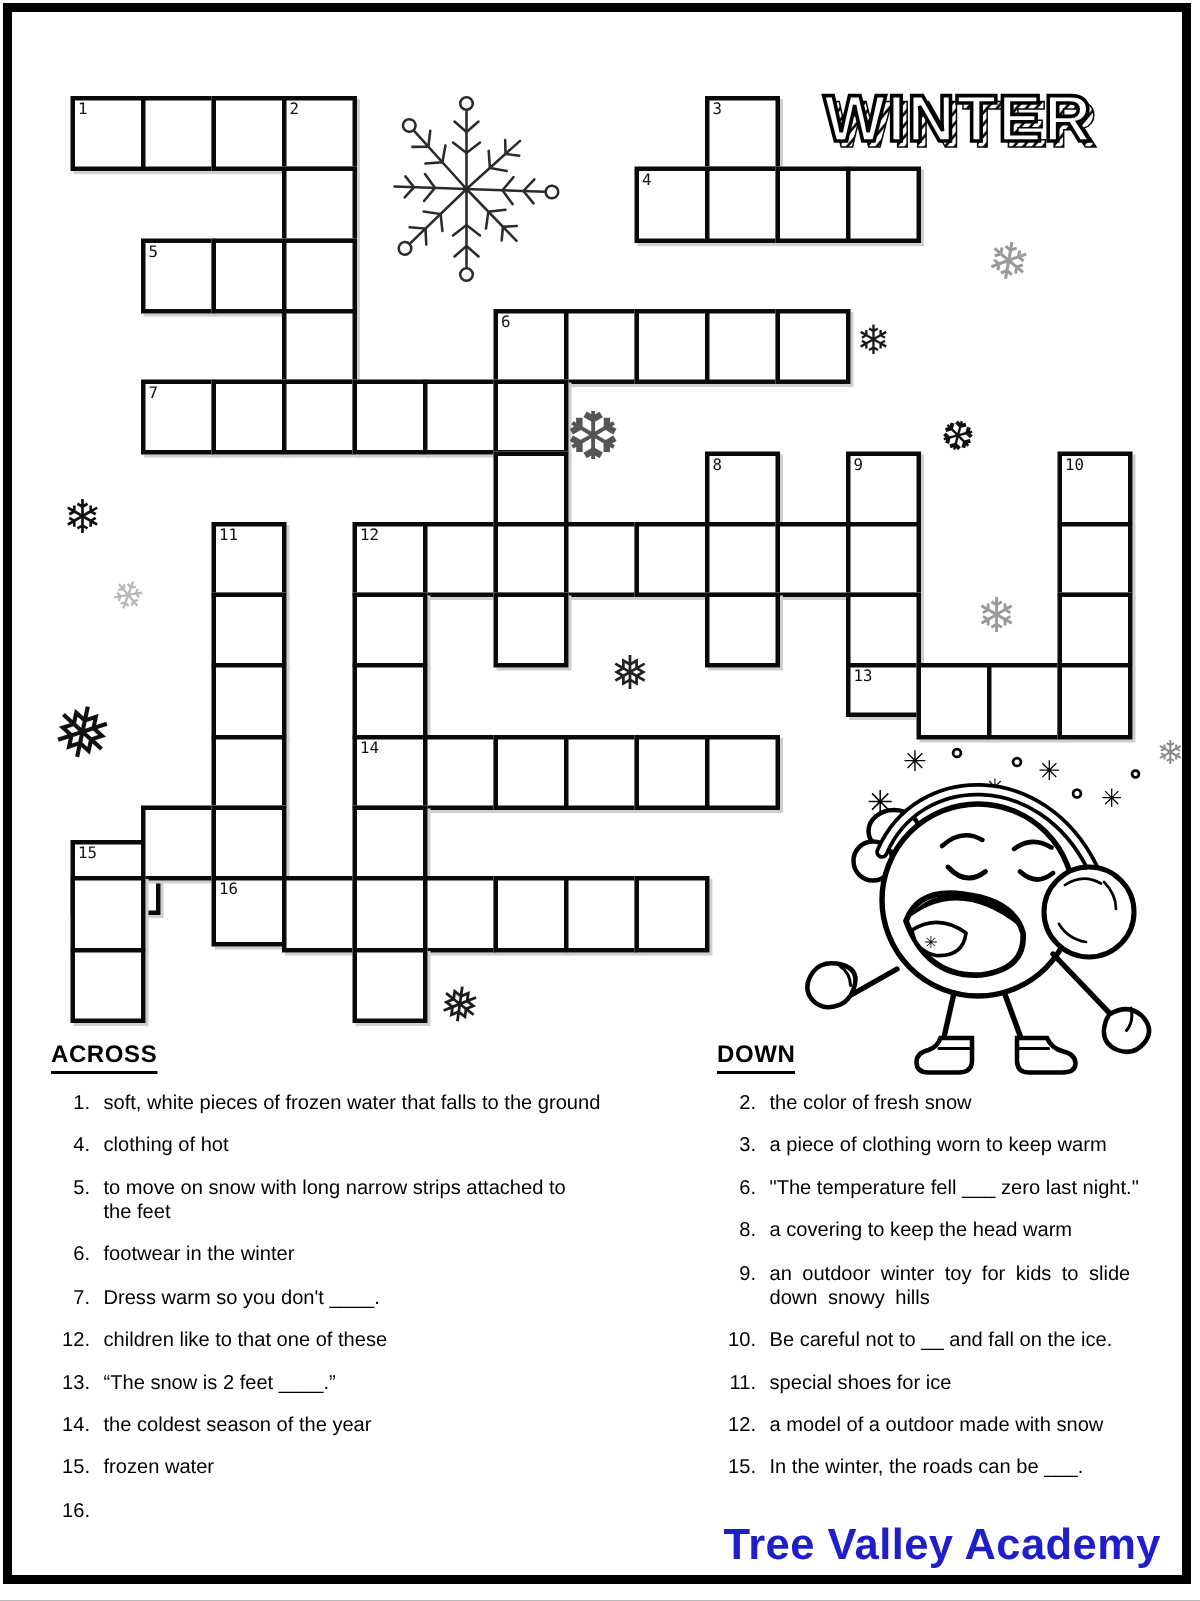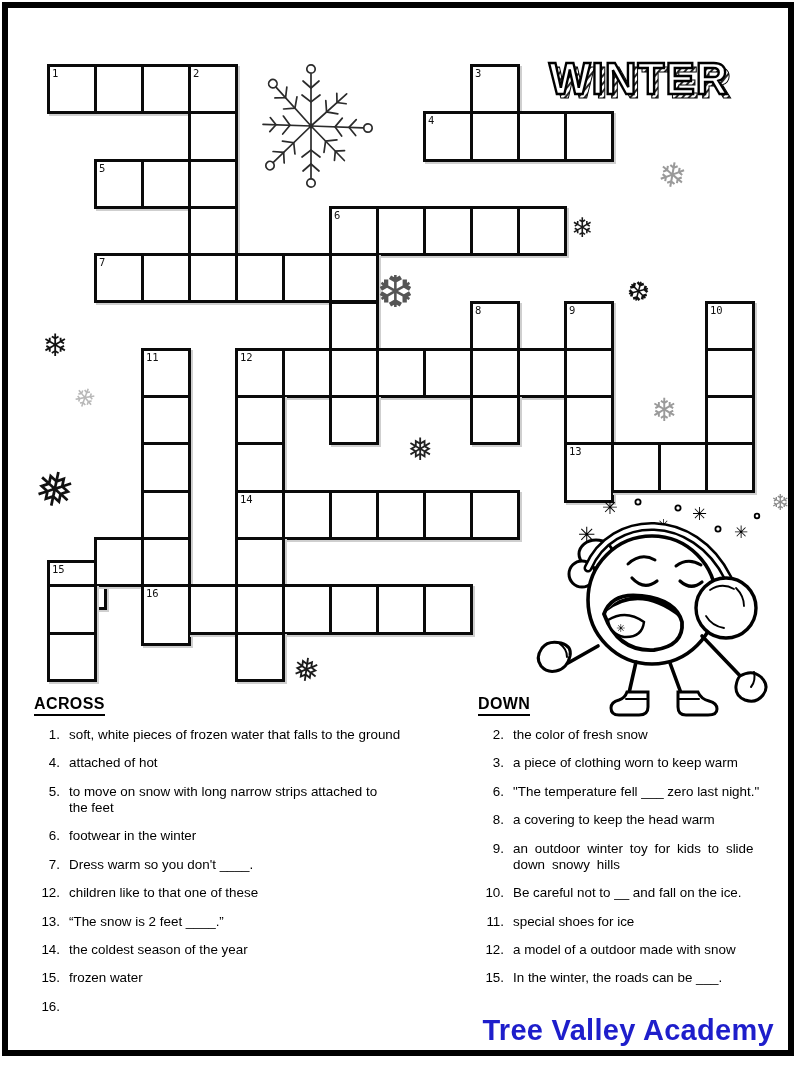--- a/index.html
+++ b/index.html
@@ -136,21 +136,21 @@
       <div class="cell" style="left: 564px; top: 347.8px; width: 50px; height: 50.3px;"></div>
       <div class="cell" style="left: 705px; top: 347.8px; width: 50px; height: 50.3px;"></div>
       <div class="cell" style="left: 141px; top: 395.1px; width: 50px; height: 50.3px;"></div>
       <div class="cell" style="left: 235px; top: 395.1px; width: 50px; height: 50.3px;"></div>
       <div class="cell" style="left: 329px; top: 395.1px; width: 50px; height: 50.3px;"></div>
       <div class="cell" style="left: 470px; top: 395.1px; width: 50px; height: 50.3px;"></div>
       <div class="cell" style="left: 564px; top: 395.1px; width: 50px; height: 50.3px;"></div>
       <div class="cell" style="left: 705px; top: 395.1px; width: 50px; height: 50.3px;"></div>
       <div class="cell" style="left: 141px; top: 442.4px; width: 50px; height: 50.3px;"></div>
       <div class="cell" style="left: 235px; top: 442.4px; width: 50px; height: 50.3px;"></div>
-      <div class="cell" style="left: 564px; top: 442.4px; width: 50px; height: 61px;">
+      <div class="cell" style="left: 564px; top: 442.4px; width: 50px; height: 36px;">
         <span class="cellnum">13</span>
       </div>
       <div class="cell" style="left: 611px; top: 442.4px; width: 50px; height: 50.3px;"></div>
       <div class="cell" style="left: 658px; top: 442.4px; width: 50px; height: 50.3px;"></div>
       <div class="cell" style="left: 705px; top: 442.4px; width: 50px; height: 50.3px;"></div>
       <div class="cell" style="left: 141px; top: 489.7px; width: 50px; height: 50.3px;"></div>
       <div class="cell" style="left: 235px; top: 489.7px; width: 50px; height: 50.3px;">
         <span class="cellnum">14</span>
       </div>
       <div class="cell" style="left: 282px; top: 489.7px; width: 50px; height: 50.3px;"></div>
@@ -158,21 +158,21 @@
       <div class="cell" style="left: 376px; top: 489.7px; width: 50px; height: 50.3px;"></div>
       <div class="cell" style="left: 423px; top: 489.7px; width: 50px; height: 50.3px;"></div>
       <div class="cell" style="left: 470px; top: 489.7px; width: 50px; height: 50.3px;"></div>
       <div class="cell" style="left: 47px; top: 560px; width: 60px; height: 50.3px;">
         <span class="cellnum">15</span>
       </div>
       <div class="cell" style="left: 94px; top: 537px; width: 50px; height: 50.3px;"></div>
       <div class="cell" style="left: 141px; top: 537px; width: 50px; height: 50.3px;"></div>
       <div class="cell" style="left: 235px; top: 537px; width: 50px; height: 50.3px;"></div>
       <div class="cell" style="left: 47px; top: 584.3px; width: 50px; height: 50.3px;"></div>
-      <div class="cell" style="left: 141px; top: 584.3px; width: 50px; height: 62px;">
+      <div class="cell" style="left: 141px; top: 584.3px; width: 50px; height: 47px;">
         <span class="cellnum">16</span>
       </div>
       <div class="cell" style="left: 188px; top: 584.3px; width: 50px; height: 50.3px;"></div>
       <div class="cell" style="left: 235px; top: 584.3px; width: 50px; height: 50.3px;"></div>
       <div class="cell" style="left: 282px; top: 584.3px; width: 50px; height: 50.3px;"></div>
       <div class="cell" style="left: 329px; top: 584.3px; width: 50px; height: 50.3px;"></div>
       <div class="cell" style="left: 376px; top: 584.3px; width: 50px; height: 50.3px;"></div>
       <div class="cell" style="left: 423px; top: 584.3px; width: 50px; height: 50.3px;"></div>
       <div class="cell" style="left: 47px; top: 631.6px; width: 50px; height: 50.3px;"></div>
       <div class="cell" style="left: 235px; top: 631.6px; width: 50px; height: 50.3px;"></div>
@@ -237,21 +237,21 @@
 
   <div class="clues" style="left:34px;top:695px;width:410px;">
     <div class="clue-head">ACROSS</div>
     <div style="margin-top:11px;">
         <div class="clue">
           <span class="num">1.</span>
           <span class="txt">soft, white pieces of frozen water that falls to the ground</span>
         </div>
         <div class="clue">
           <span class="num">4.</span>
-          <span class="txt">attached of hot</span>
+          <span class="txt">clothing of hot</span>
         </div>
         <div class="clue">
           <span class="num">5.</span>
           <span class="txt">to move on snow with long narrow strips attached to
 the feet</span>
         </div>
         <div class="clue">
           <span class="num">6.</span>
           <span class="txt">footwear in the winter</span>
         </div>

